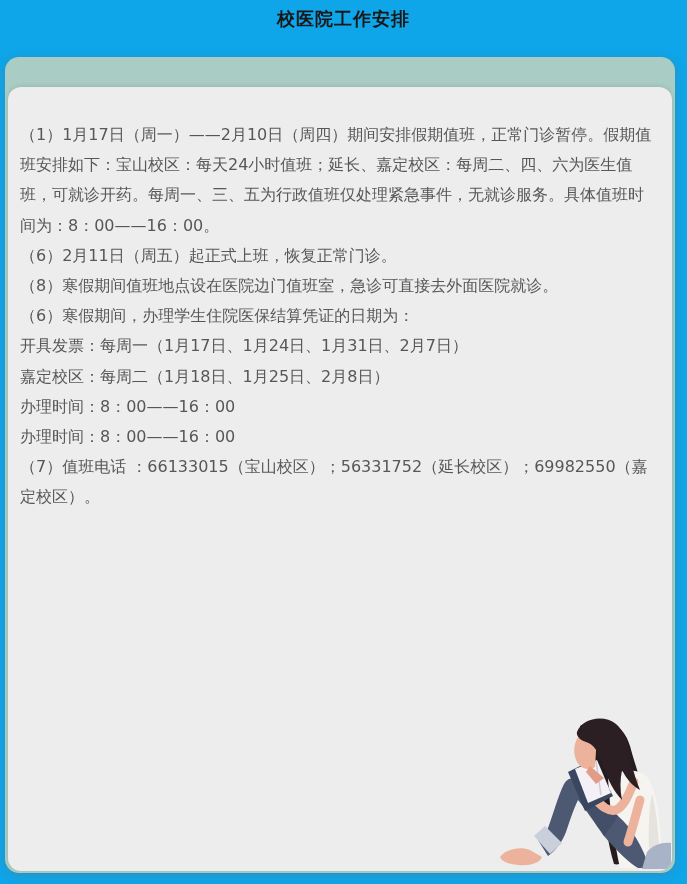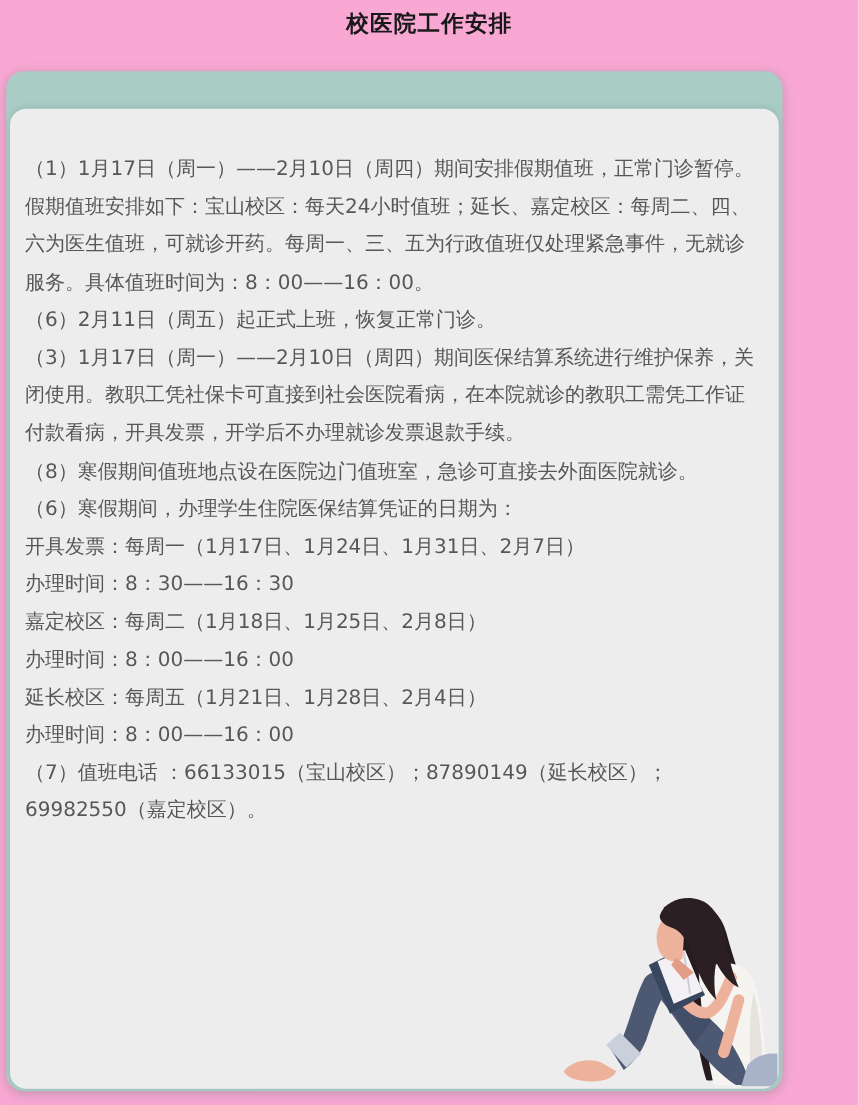--- a/index.html
+++ b/index.html
@@ -8,38 +8,38 @@
     background: #ffffff;
     width: 687px;
     height: 884px;
     font-family: "DejaVu Sans", "Liberation Sans", sans-serif;
   }
   .page {
     position: relative;
     width: 687px;
     height: 884px;
     overflow: hidden;
-    background: #f9a8d4;
+    background: #0ea5e9;
   }
   .page-title {
     position: absolute;
     top: 7px;
     left: 0;
     width: 100%;
     text-align: center;
     font-size: 18px;
     font-weight: bold;
     color: #181818;
     letter-spacing: 1px;
   }
   .notice-card {
     position: absolute;
     left: 5px;
     top: 57px;
-    width: 621px;
+    width: 670px;
     height: 816px;
     background: #a9cdc5;
     border-radius: 14px;
     box-shadow: 0 2px 9px rgba(110, 110, 110, 0.35);
   }
   .card-body {
     position: absolute;
     left: 3px;
     right: 3px;
     top: 30px;
@@ -76,30 +76,27 @@
 <div class="page">
 
   <div class="page-title">校医院工作安排</div>
 
   <div class="notice-card">
     <div class="card-body">
 
       <div class="card-text">
         <p>（1）1月17日（周一）——2月10日（周四）期间安排假期值班，正常门诊暂停。假期值班安排如下：宝山校区：每天24小时值班；延长、嘉定校区：每周二、四、六为医生值班，可就诊开药。每周一、三、五为行政值班仅处理紧急事件，无就诊服务。具体值班时间为：8：00——16：00。</p>
         <p>（6）2月11日（周五）起正式上班，恢复正常门诊。</p>
-        <p>（3）1月17日（周一）——2月10日（周四）期间医保结算系统进行维护保养，关闭使用。教职工凭社保卡可直接到社会医院看病，在本院就诊的教职工需凭工作证付款看病，开具发票，开学后不办理就诊发票退款手续。</p>
         <p>（8）寒假期间值班地点设在医院边门值班室，急诊可直接去外面医院就诊。</p>
         <p>（6）寒假期间，办理学生住院医保结算凭证的日期为：</p>
         <p>开具发票：每周一（1月17日、1月24日、1月31日、2月7日）</p>
-        <p>办理时间：8：30——16：30</p>
         <p>嘉定校区：每周二（1月18日、1月25日、2月8日）</p>
         <p>办理时间：8：00——16：00</p>
-        <p>延长校区：每周五（1月21日、1月28日、2月4日）</p>
         <p>办理时间：8：00——16：00</p>
-        <p>（7）值班电话 ：66133015（宝山校区）；87890149（延长校区）；69982550（嘉定校区）。</p>
+        <p>（7）值班电话 ：66133015（宝山校区）；56331752（延长校区）；69982550（嘉定校区）。</p>
       </div>
 
       <svg class="illustration" viewBox="0 0 190 155" xmlns="http://www.w3.org/2000/svg">
 
         <path d="M98,10 C120,-4 142,8 148,30 C154,52 162,76 170,96
                  C176,112 170,122 160,118 C150,146 138,150 132,148
                  C126,128 122,100 118,78 C114,56 106,40 98,30 Z" fill="#261c20"></path>
 
         <path d="M126,62 C138,52 158,52 166,62 C174,74 178,100 179,130
                  L179,152 L138,152 C132,126 128,94 126,62 Z" fill="#f6f4f1"></path>

